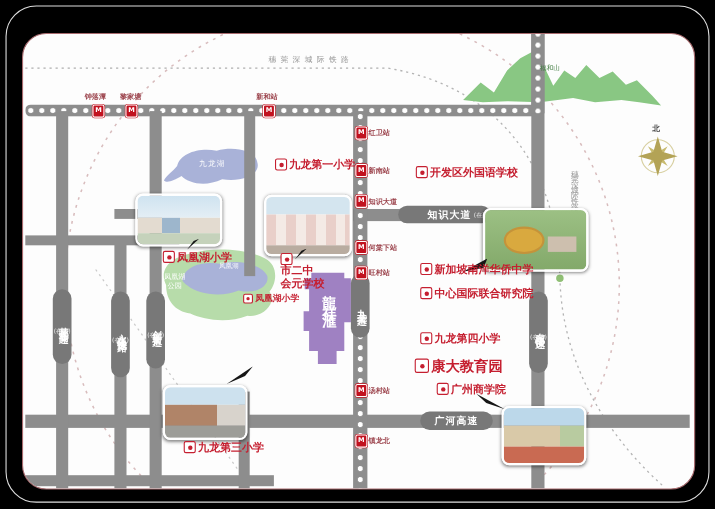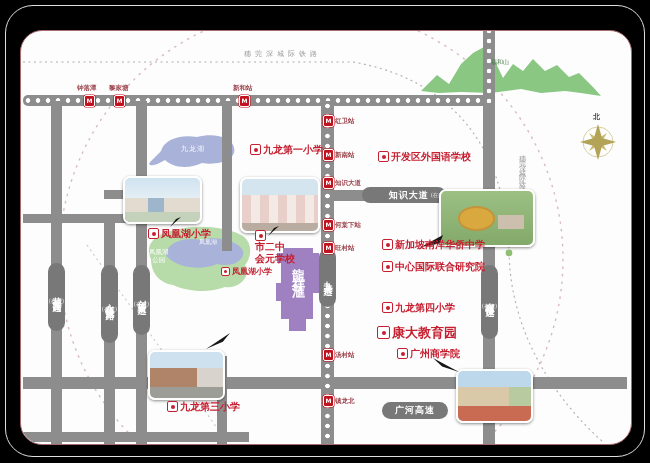--- a/index.html
+++ b/index.html
@@ -119,21 +119,21 @@
       <span class="t">九龙大道</span>
     </div>
     <div class="cap v" style="left:460px;top:234px;width:17px;height:74px;">
       <span class="t">东部快速</span>
       <span class="s">(在建)</span>
     </div>
     <div class="cap h" style="left:341px;top:156px;width:84px;height:16px;justify-content:flex-end;">
       <span class="t">知识大道</span>
       <span class="s">(在建)</span>
     </div>
-    <div class="cap h" style="left:361px;top:343px;width:66px;height:17px;margin-top:28px;">
+    <div class="cap h" style="left:361px;top:343px;width:66px;height:17px;">
       <span class="t">广河高速</span>
     </div>
 
     <div class="mst" style="left:63px;top:64px;">M</div>
     <div class="mst" style="left:93px;top:64px;">M</div>
     <div class="mst" style="left:218px;top:64px;">M</div>
     <div class="stn" style="left:56px;top:53px;">钟落潭</div>
     <div class="stn" style="left:88px;top:53px;">黎家塘</div>
     <div class="stn" style="left:212px;top:53px;">新和站</div>
 

